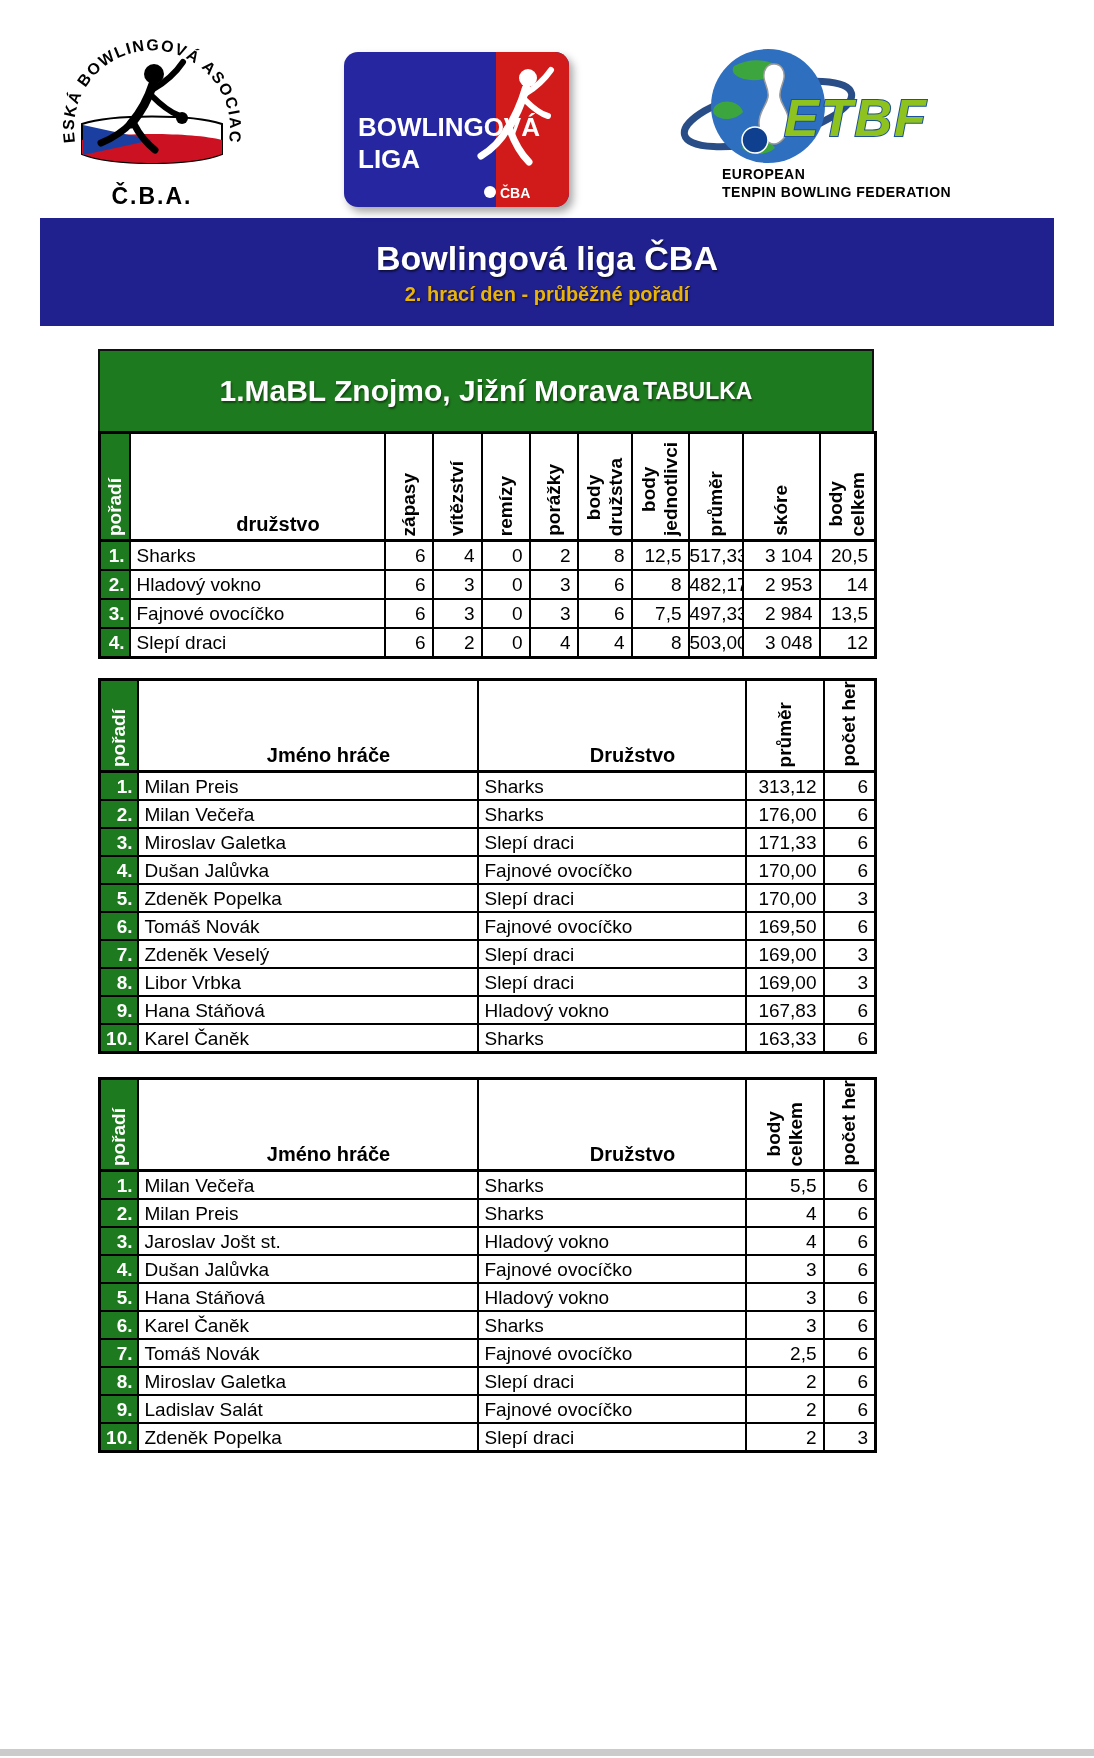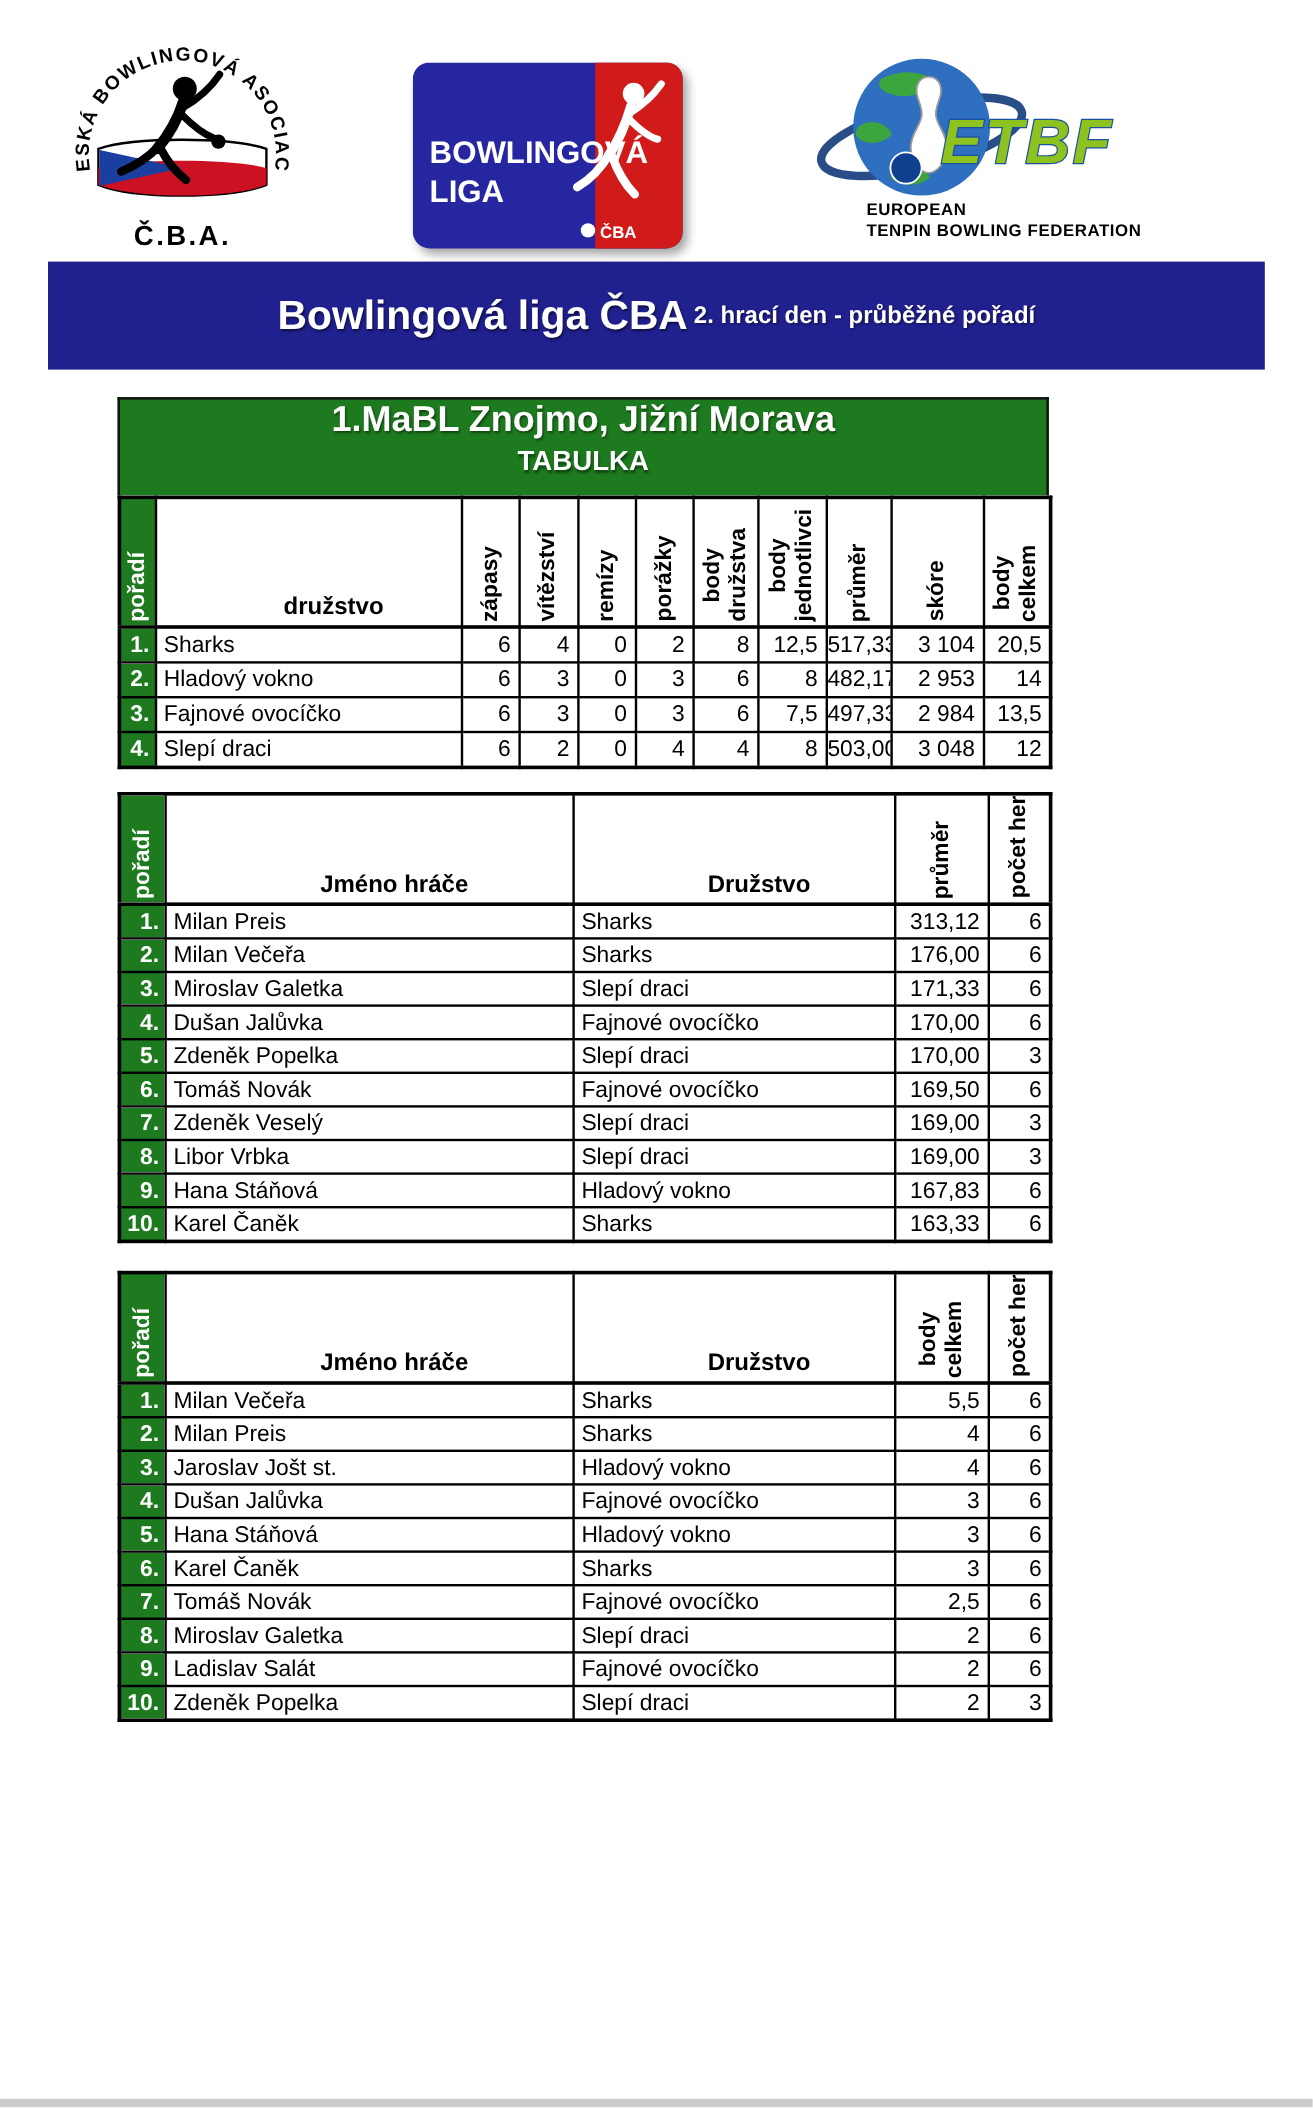--- a/index.html
+++ b/index.html
@@ -7,30 +7,30 @@
     width:1094px;height:1758px;position:relative;background:#ffffff;
     font-family:"Liberation Sans","DejaVu Sans",sans-serif;overflow:hidden;
   }
   
   #logo-strip{position:relative;height:218px;}
   .cba-logo{position:absolute;left:52px;top:26px;}
   .liga-logo{position:absolute;left:344px;top:52px;filter:drop-shadow(4px 5px 4px rgba(0,0,0,0.35));}
   .etbf-logo{position:absolute;left:656px;top:44px;text-align:center;}
   
   .banner{
-    margin-left:40px;width:1014px;height:90px;background:#20208f;
-    display:flex;flex-direction:row;align-items:center;justify-content:center;gap:5px;
+    margin-left:40px;width:1014px;height:108px;background:#20208f;
+    display:flex;flex-direction:column;align-items:center;justify-content:center;gap:5px;
   }
   .banner-title{color:#fff;font-size:34px;font-weight:bold;text-shadow:1px 2px 2px rgba(0,0,0,0.55);}
-  .banner-sub{color:#ffffff;font-size:20px;font-weight:bold;text-shadow:1px 1px 2px rgba(0,0,0,0.55);}
+  .banner-sub{color:#eab308;font-size:20px;font-weight:bold;text-shadow:1px 1px 2px rgba(0,0,0,0.55);}
   
   .section{margin-left:98px;width:776px;}
   .titlebar{
     background:#1e7a1e;border:2px solid #111;border-bottom:none;
-    display:flex;flex-direction:column;align-items:center;justify-content:flex-start;
+    display:flex;align-items:center;justify-content:center;
     color:#fff;font-weight:bold;text-shadow:1px 2px 2px rgba(0,0,0,0.45);
   }
   .titlebar.big{height:80px;gap:4px;}
   .titlebar.small{height:42px;}
   .t-line1{font-size:30px;}
   .t-line2{font-size:23px;}
   .t-single{font-size:28px;}
   
   table{border-collapse:collapse;table-layout:fixed;width:776px;background:#fff;}
   table{border:3px solid #000;}

